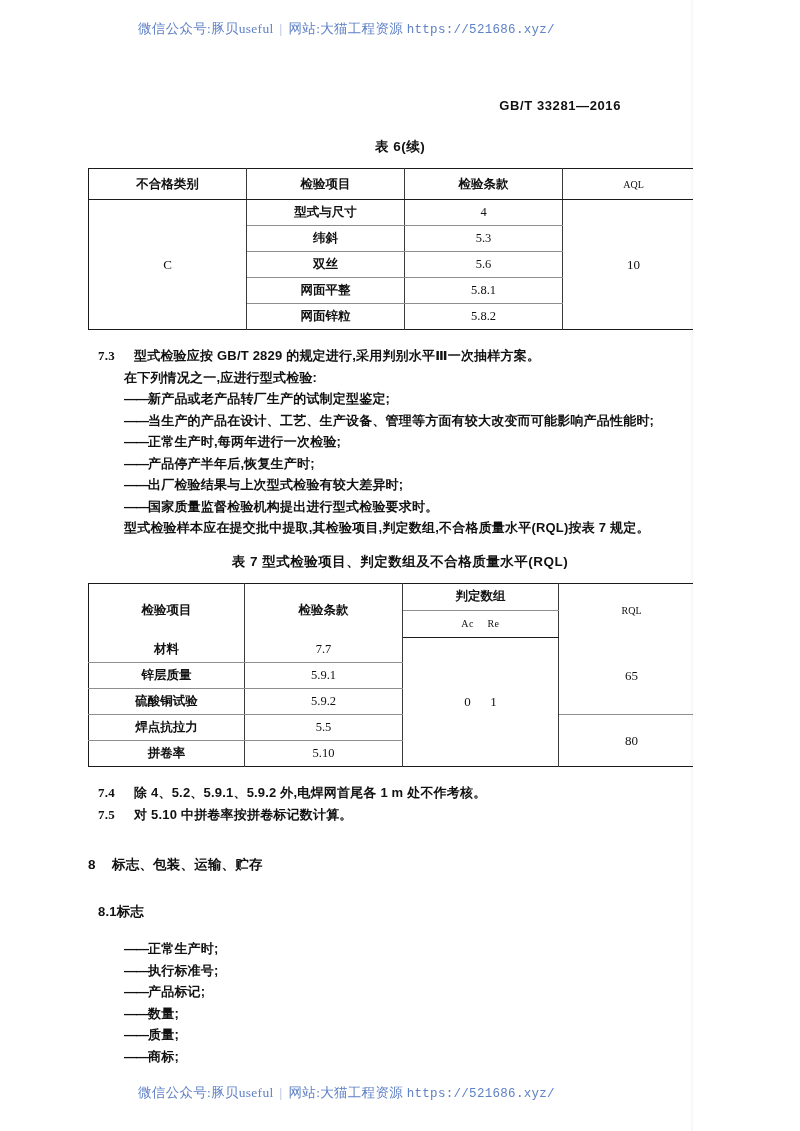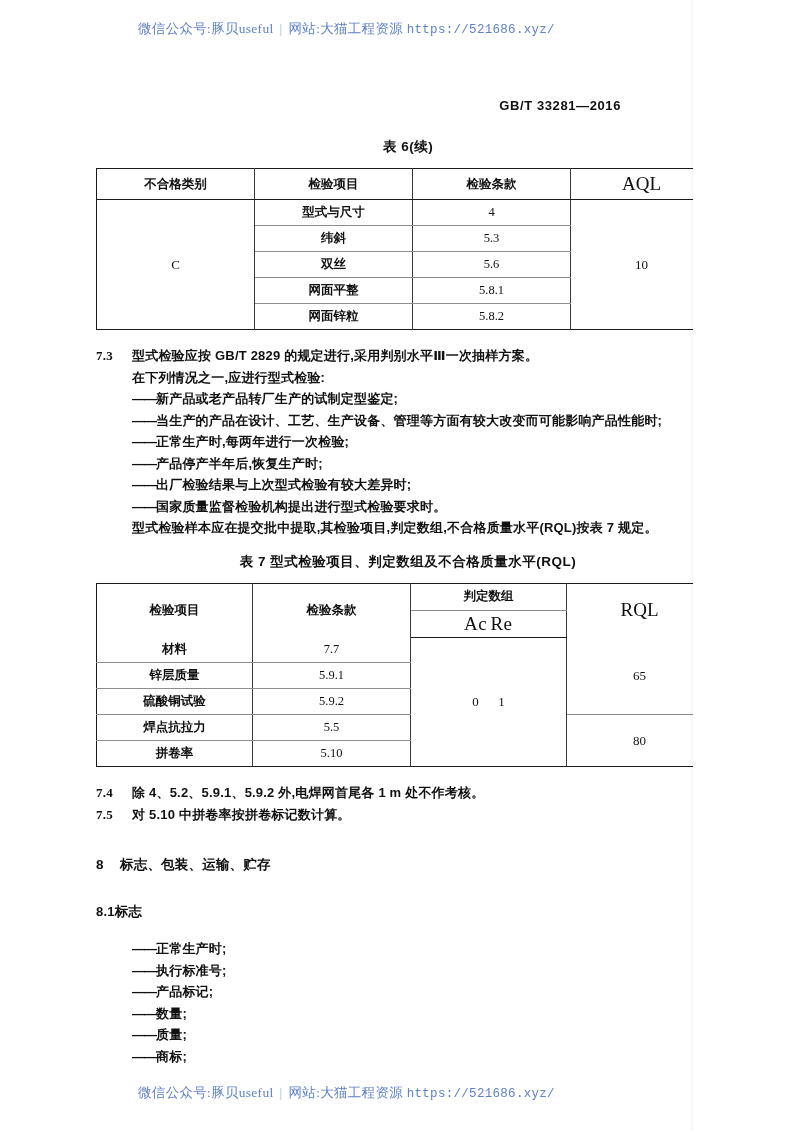--- a/index.html
+++ b/index.html
@@ -59,21 +59,21 @@
     font-weight: bold;
     font-size: 13px;
     letter-spacing: 0.6px;
     color: #111;
   }
 
   
   .content {
     position: absolute;
     top: 138px;
-    left: 96px;
+    left: 88px;
     width: 624px;
   }
 
   .table-caption {
     text-align: center;
     font-weight: bold;
     font-size: 13.5px;
     margin: 0 0 12px 0;
     letter-spacing: 0.5px;
     font-family: "Liberation Sans", "DejaVu Sans", sans-serif;
@@ -102,21 +102,21 @@
 
   table.gb th.hdr {
     font-weight: bold;
     height: 30px;
     font-family: "Liberation Sans", "DejaVu Sans", sans-serif;
     font-size: 12.5px;
   }
   table.gb th.hdr.latin {
     font-weight: normal;
     font-family: "Liberation Serif", "DejaVu Serif", serif;
-    font-size: 19px;
+    font-size: 10px;
   }
   table.gb td.cjk {
     font-weight: bold;
     font-family: "Liberation Sans", "DejaVu Sans", sans-serif;
     font-size: 12.5px;
     height: 25px;
   }
   table.gb td.num {
     font-family: "Liberation Serif", "DejaVu Serif", serif;
     font-size: 12.5px;
@@ -149,20 +149,21 @@
   .clause-line {
     display: flex;
     align-items: flex-start;
   }
   .clause-no {
     font-family: "Liberation Sans", "DejaVu Sans", sans-serif;
     font-weight: bold;
     font-size: 13px;
     width: 36px;
     flex: 0 0 36px;
+    margin-left: 10px;
   }
   .clause-body { flex: 1 1 auto; }
   .indent1 { padding-left: 36px; }
   .dashline { padding-left: 36px; white-space: nowrap; }
   .dash { letter-spacing: -1px; }
 
   .section-head {
     font-family: "Liberation Sans", "DejaVu Sans", sans-serif;
     font-weight: bold;
     font-size: 13.5px;

